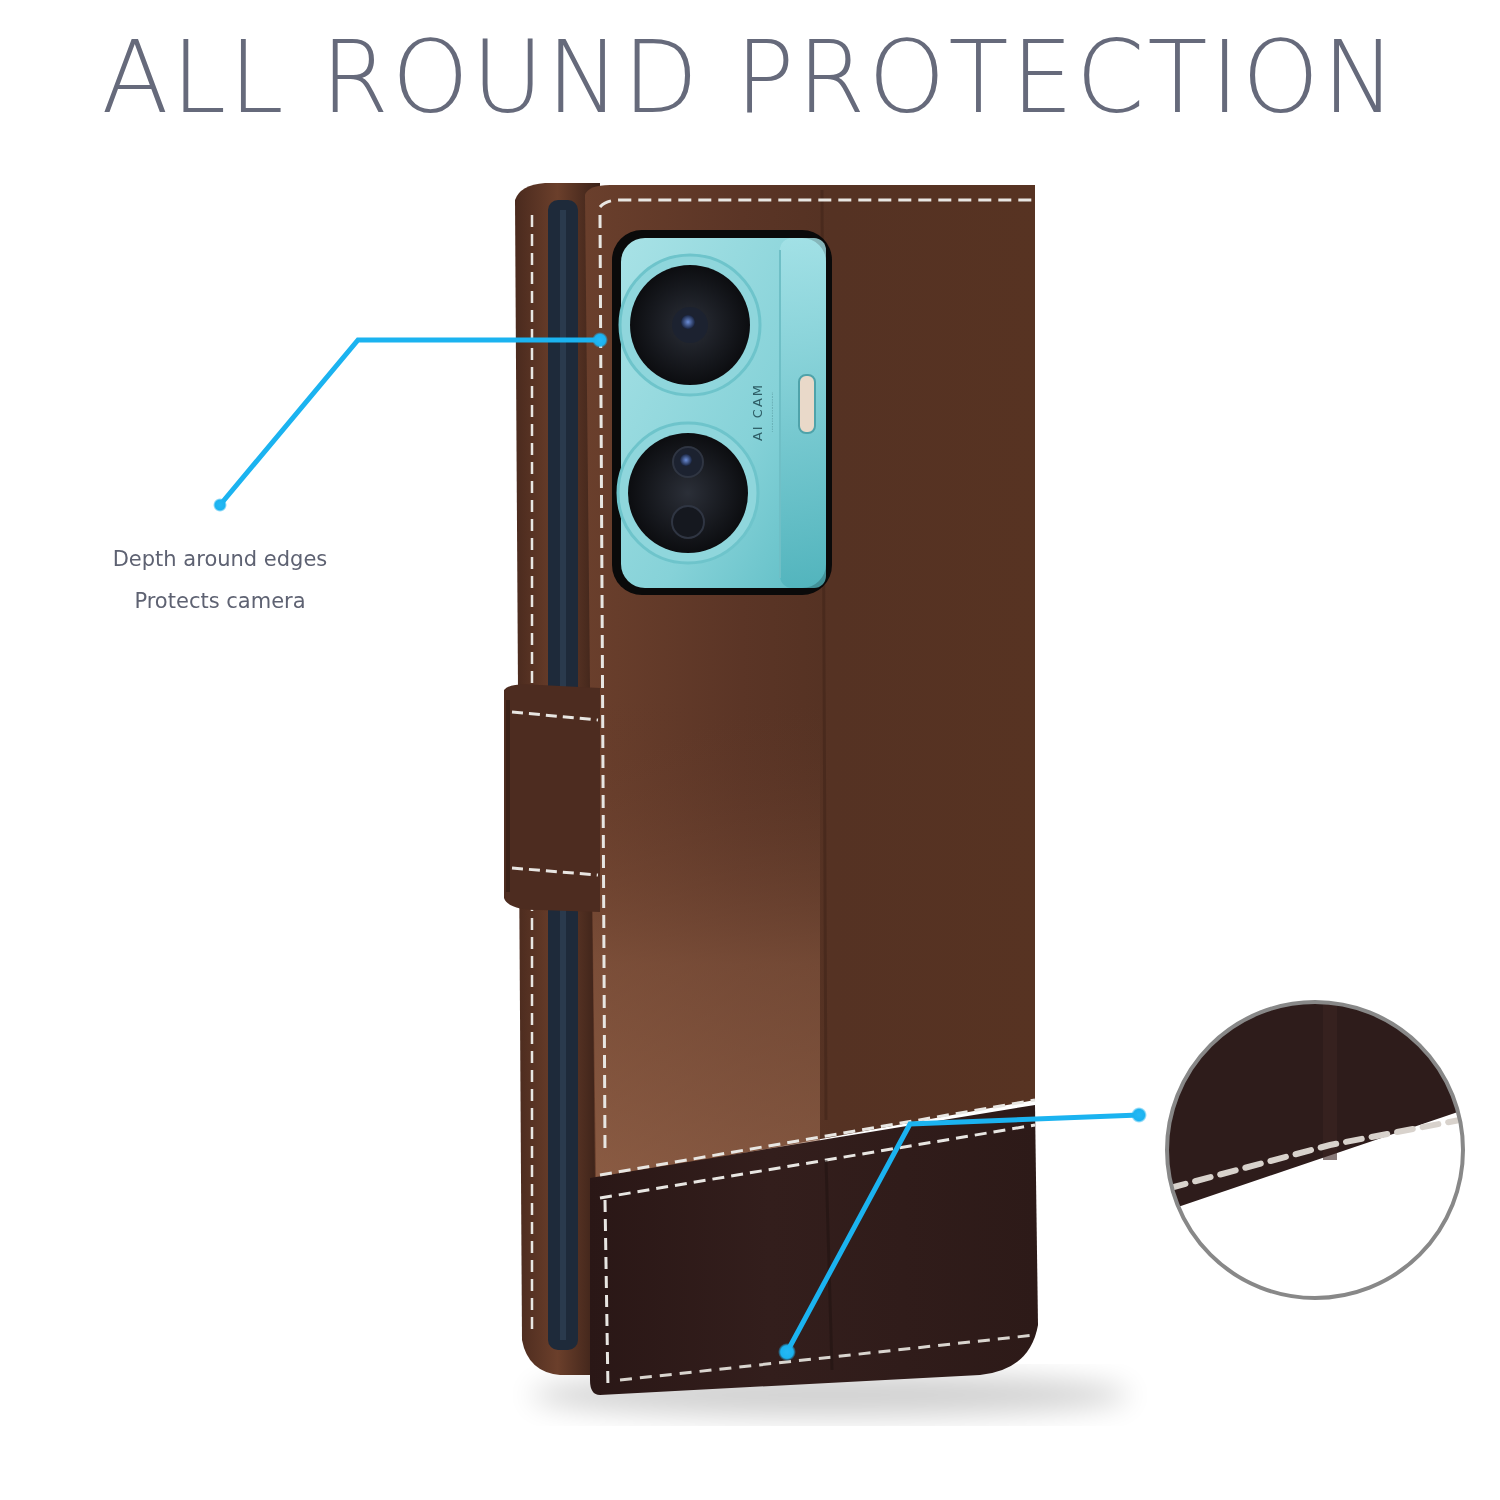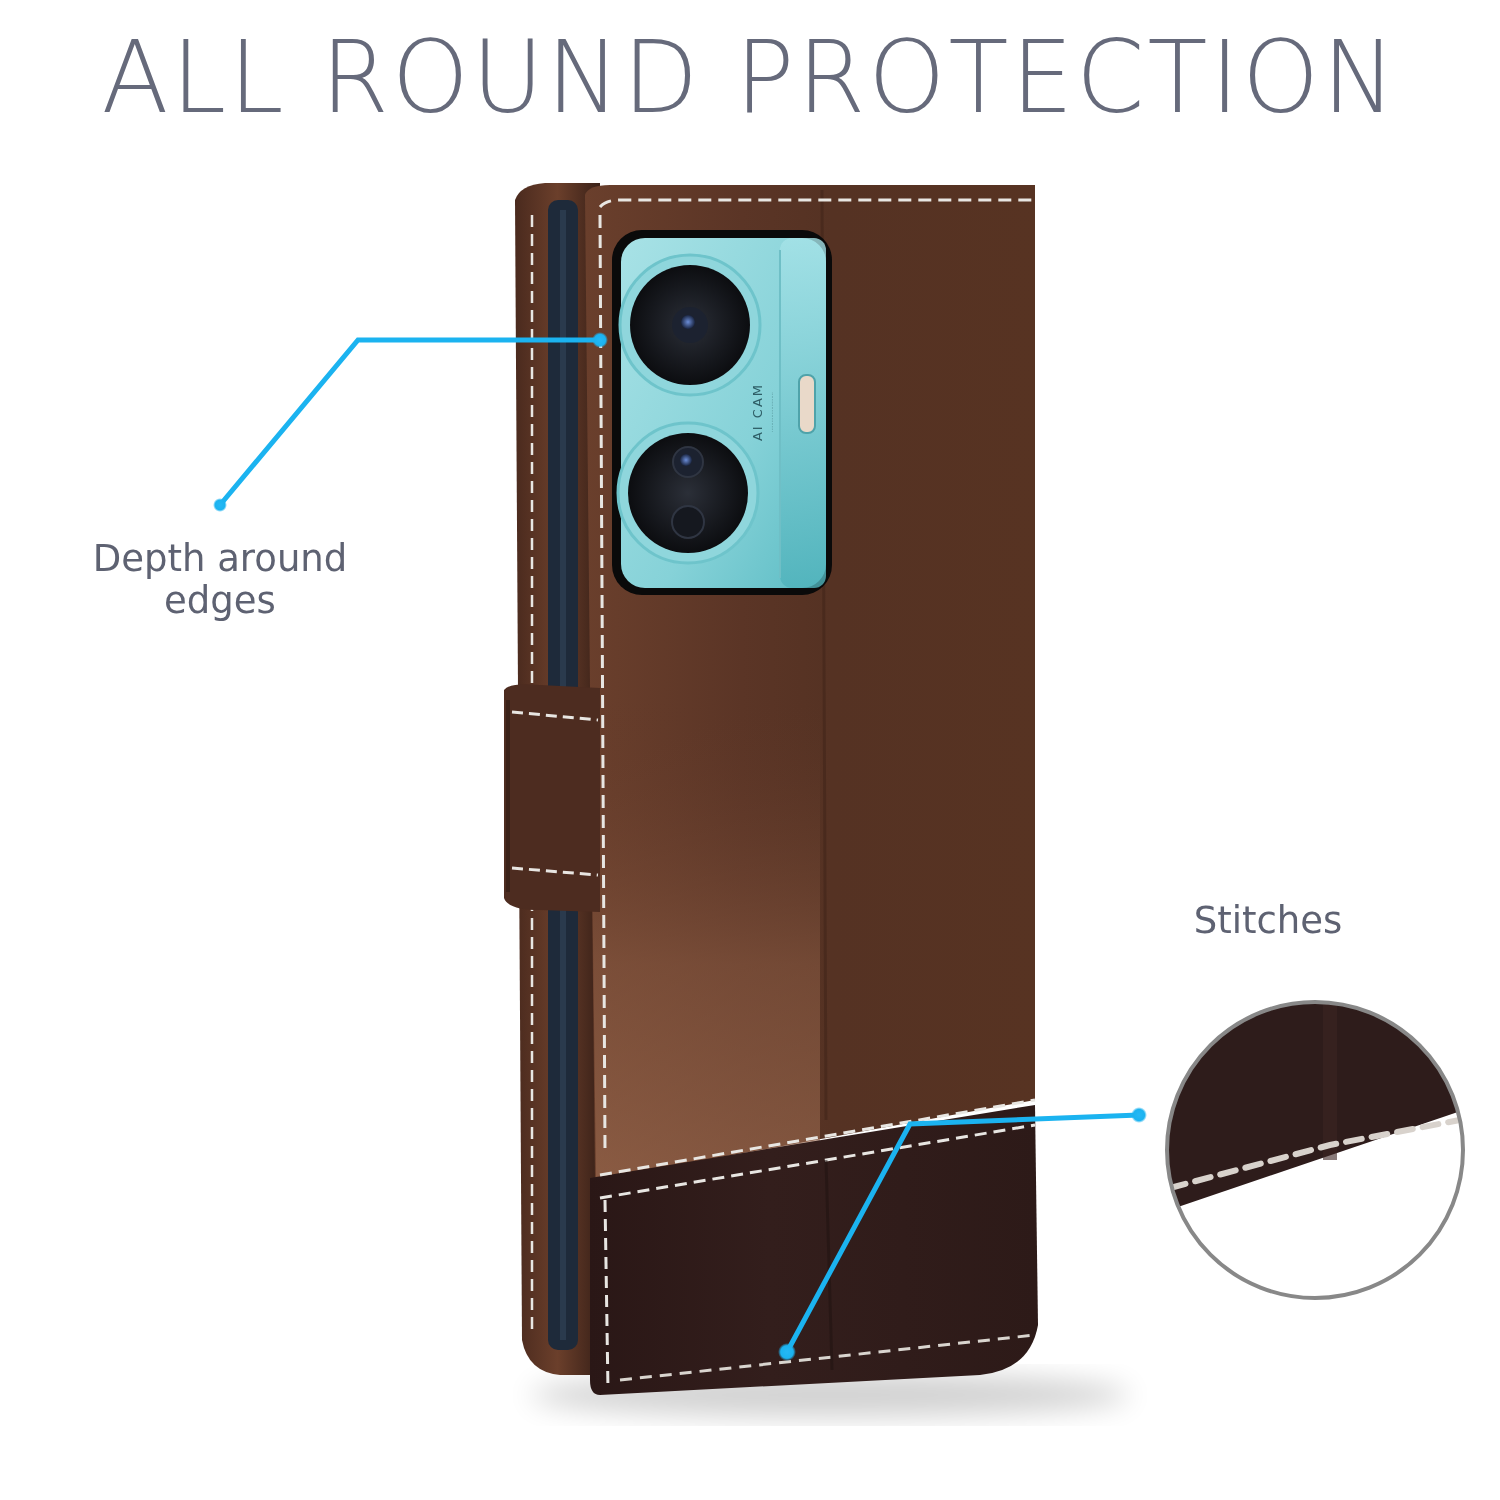--- a/index.html
+++ b/index.html
@@ -5,37 +5,37 @@
     html, body { margin: 0; padding: 0; background: #ffffff; }
     body { width: 1500px; height: 1500px; position: relative; overflow: hidden;
       font-family: "DejaVu Sans", "Liberation Sans", sans-serif; }
     .title {
       position: absolute; left: 0; top: 18px; width: 1500px; text-align: center;
       font-family: "DejaVu Sans", sans-serif; font-weight: 300; font-size: 100px;
       letter-spacing: 3px; color: #666a7b; line-height: 120px; transform: scaleX(0.98);
     }
     .callout-text {
       position: absolute; text-align: center; color: #5e6272;
-      font-family: "DejaVu Sans", sans-serif; font-size: 37px; line-height: 42px;
+      font-family: "DejaVu Sans", sans-serif; font-size: 21px; line-height: 42px;
     }
     .callout-left { left: 40px; top: 538px; width: 360px; }
     .callout-right { left: 1098px; top: 900px; width: 340px; }
     svg.scene { position: absolute; left: 0; top: 0; }
   </style>
 </head>
 <body>
 
 <div class="title">ALL ROUND PROTECTION</div>
 
 <div class="callout-text callout-left">
   <div>Depth around edges</div>
+  <div>Protects camera</div>
 </div>
 
 <div class="callout-text callout-right">
-  <div>Stitches</div>
 </div>
 
 <svg class="scene" width="1500" height="1500" viewBox="0 0 1500 1500">
   <defs>
     <linearGradient id="leatherMain" x1="0" y1="0" x2="1" y2="0">
       <stop offset="0" stop-color="#6a3f2c"></stop>
       <stop offset="0.35" stop-color="#5b3526"></stop>
       <stop offset="0.55" stop-color="#553223"></stop>
       <stop offset="1" stop-color="#573322"></stop>
     </linearGradient>

